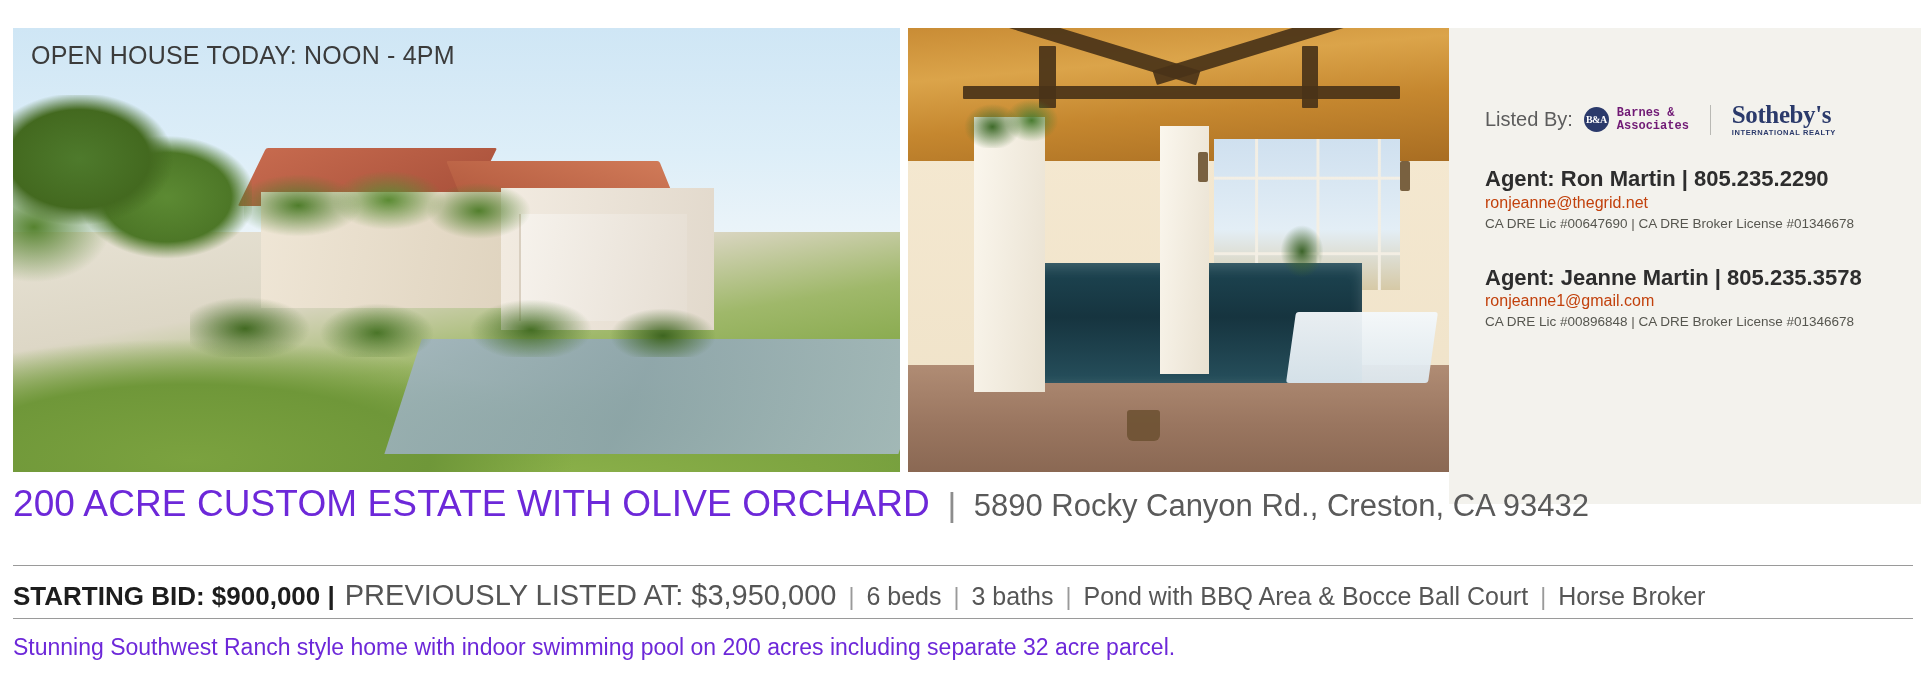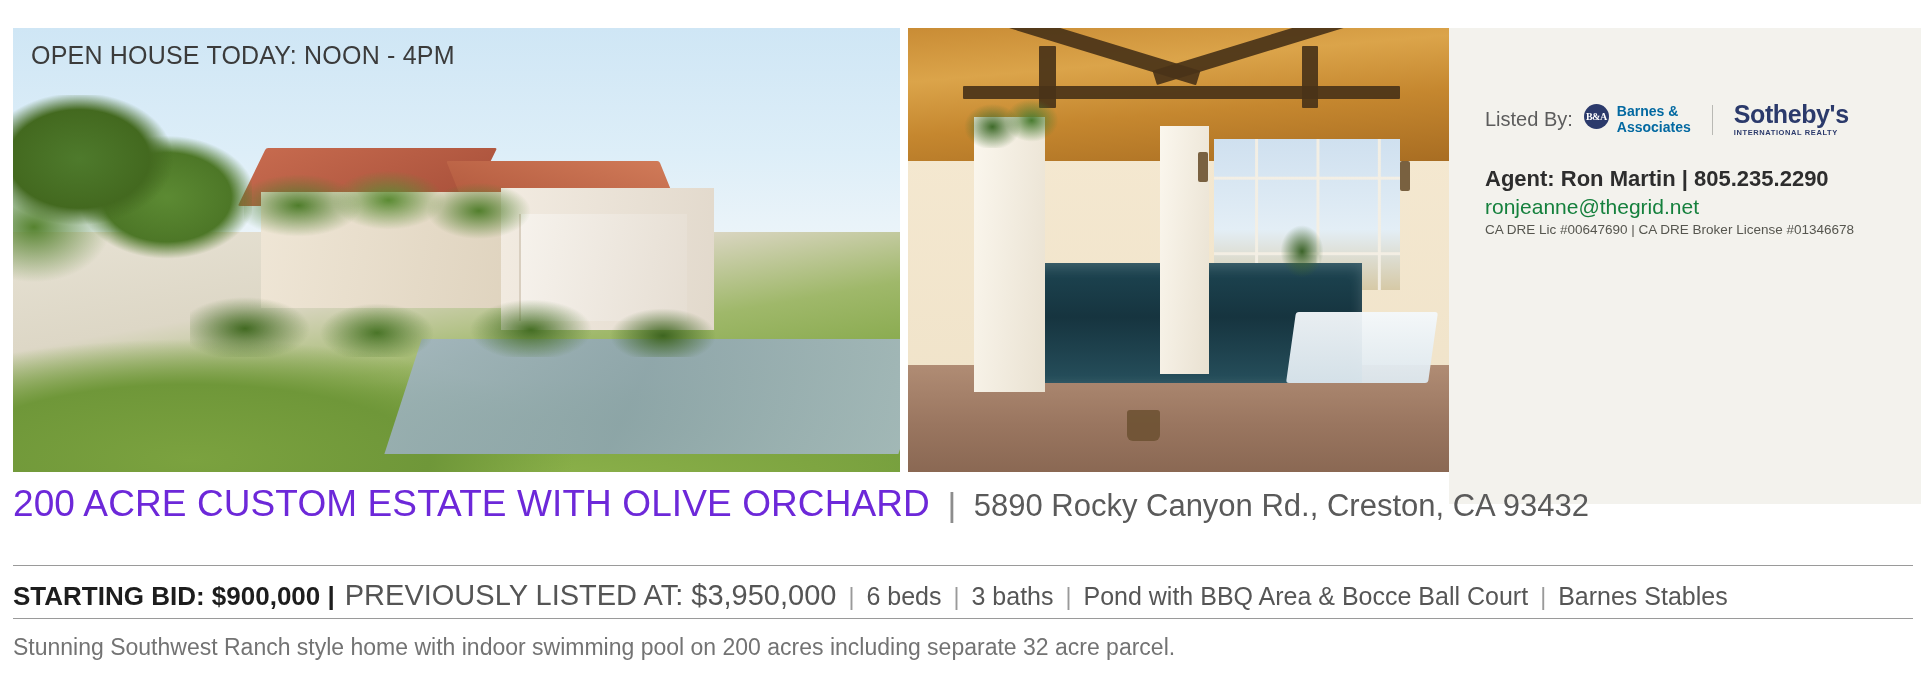--- a/index.html
+++ b/index.html
@@ -174,45 +174,45 @@
 
   .logo-ba { display:flex; gap:8px; }
   .ba-emblem {
     width:25px; height:25px; border-radius:50%;
     background:#2b3a6b; color:#fff;
     display:flex; align-items:center; justify-content:center;
     font-family:"Liberation Serif", serif; font-size:10px;
     font-weight:700; letter-spacing:-.5px;
   }
   .ba-words {
-    font-family:Liberation Sans, sans-serif;
-    color:#0369a1; font-weight:700; font-size:14px;
+    font-family:Liberation Mono, monospace;
+    color:#701a75; font-weight:700; font-size:12px;
     line-height:1.08; text-align:left;
   }
   .logo-divider { width:1px; height:30px; background:#b9b9b4; margin:0 10px; }
   .logo-sothebys { text-align:left; }
   .sothebys-word {
-    font-family:Liberation Sans, sans-serif;
+    font-family:Liberation Serif, serif;
     color:#2b3a6b; font-weight:700; font-size:25px;
     letter-spacing:-.4px; line-height:1;
   }
   .sothebys-sub {
     color:#2b3a6b; font-size:7.5px; font-weight:700;
     letter-spacing:.6px; margin-top:1px;
   }
 
   .agent-block { padding-left:36px; }
   .agent-block.first  { margin-top:29px; }
   .agent-block.second { margin-top:34px; }
   .agent-line {
     font-size:22px; font-weight:700; color:#2d2d2d;
     white-space:nowrap; line-height:1.22;
   }
   .agent-email {
-    font-size:21px; color:#15803d; line-height:1.3; white-space:nowrap;
+    font-size:16px; color:#c2410c; line-height:1.3; white-space:nowrap;
   }
   .agent-lic {
     font-size:13.5px; color:#56564f; margin-top:2px; white-space:nowrap;
   }
 
   
   .headline {
     position:absolute; left:13px; top:463px; width:1900px;
     white-space:nowrap;
   }
@@ -235,21 +235,21 @@
     white-space:nowrap; display:flex; align-items:baseline;
   }
   .bid-strong { font-size:26px; font-weight:700; color:#1d1d1d; }
   .bid-prev   { font-size:29px; color:#555; margin-left:10px; }
   .feat-sep   { font-size:23px; color:#9a9a9a; padding:0 12px; }
   .feat       { font-size:25px; color:#565656; }
 
   
   .description {
     position:absolute; left:13px; top:614px; width:1900px;
-    font-size:23px; color:#737373; white-space:nowrap;
+    font-size:23px; color:#6d28d9; white-space:nowrap;
   }
 </style>
 </head>
 <body>
 
 <div class="listing">
 
   <div class="media-strip">
 
     <div class="photo photo-exterior">
@@ -312,20 +312,25 @@
         <div class="sothebys-sub">INTERNATIONAL REALTY</div>
       </span>
     </div>
 
     <div class="agent-block first">
       <div class="agent-line">Agent:  Ron Martin  |  805.235.2290</div>
       <div class="agent-email">ronjeanne@thegrid.net</div>
       <div class="agent-lic">CA DRE Lic #00647690 | CA DRE Broker License #01346678</div>
     </div>
 
+    <div class="agent-block second">
+      <div class="agent-line">Agent:  Jeanne Martin | 805.235.3578</div>
+      <div class="agent-email">ronjeanne1@gmail.com</div>
+      <div class="agent-lic">CA DRE Lic #00896848  | CA DRE Broker License #01346678</div>
+    </div>
   </div>
 
   <div class="headline">
     <span class="headline-title">200 ACRE CUSTOM ESTATE WITH OLIVE ORCHARD</span>
     <span class="headline-sep">|</span>
     <span class="headline-address">5890 Rocky Canyon Rd., Creston, CA 93432</span>
   </div>
 
   <div class="rule rule-top"></div>
 
@@ -333,20 +338,20 @@
     <span class="bid-strong">STARTING BID: $900,000  |</span>
     <span class="bid-prev">PREVIOUSLY LISTED AT: $3,950,000</span>
 
     <span class="feat-sep">|</span>
     <span class="feat">6 beds</span>
     <span class="feat-sep">|</span>
     <span class="feat">3 baths</span>
     <span class="feat-sep">|</span>
     <span class="feat">Pond with BBQ Area &amp;  Bocce Ball Court</span>
     <span class="feat-sep">|</span>
-    <span class="feat">Barnes Stables</span>
+    <span class="feat">Horse Broker</span>
   </div>
 
   <div class="rule rule-bottom"></div>
 
   <div class="description">Stunning Southwest Ranch style home with indoor swimming pool on 200 acres including separate 32 acre parcel.</div>
 
 </div>
 
 </body></html>

